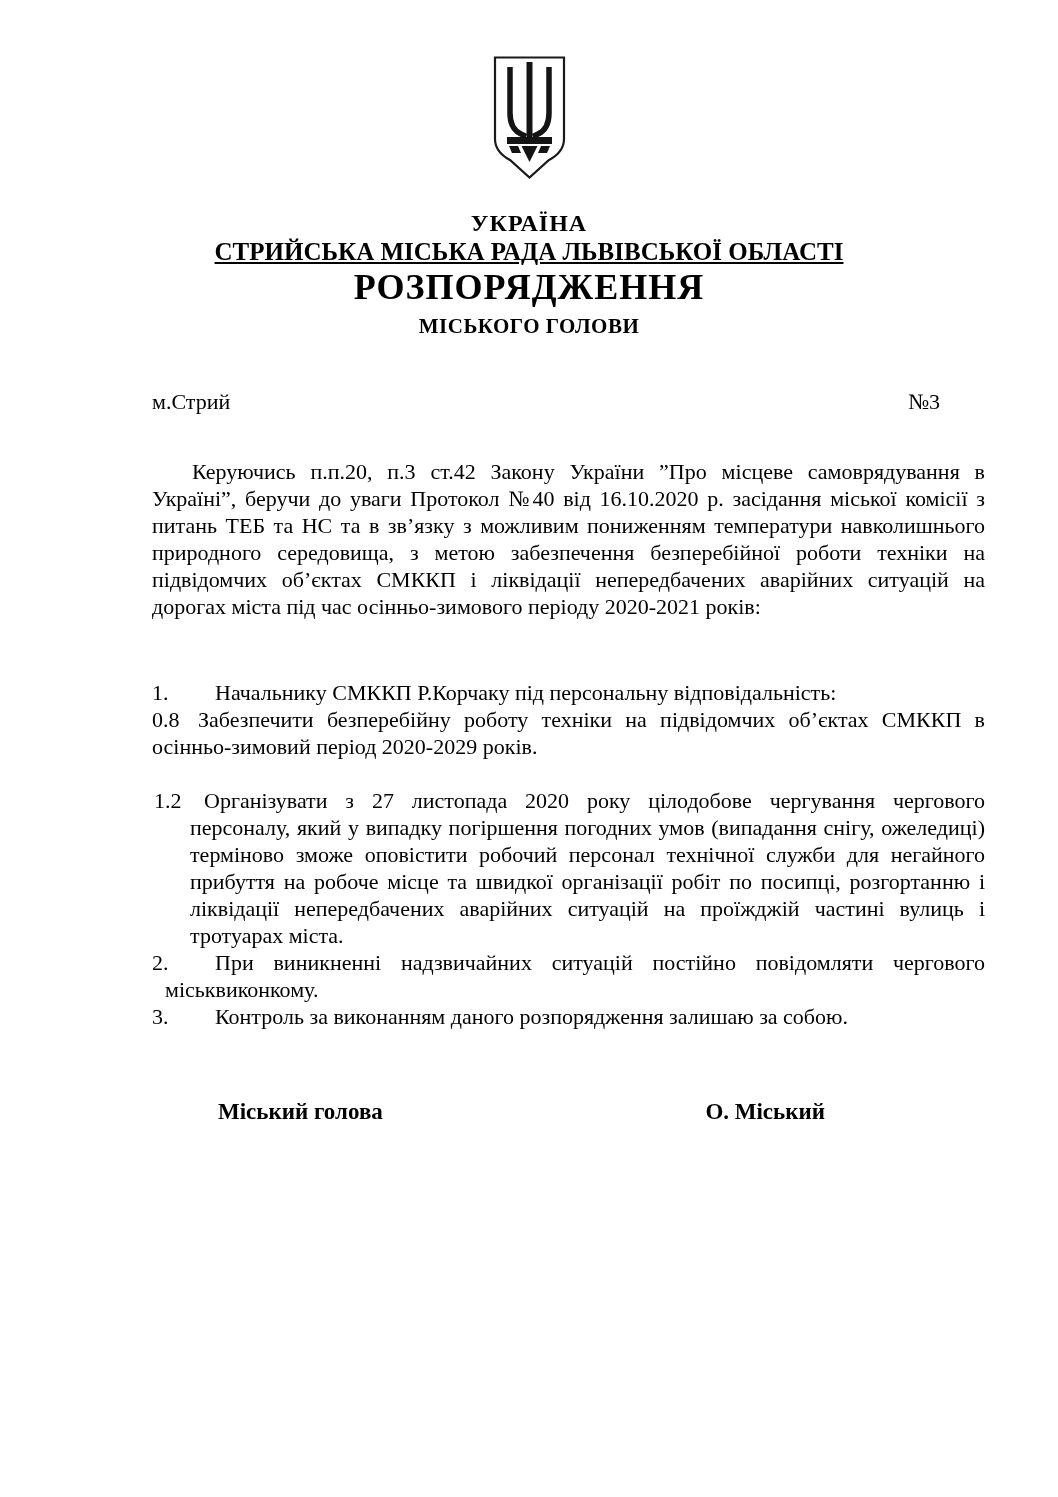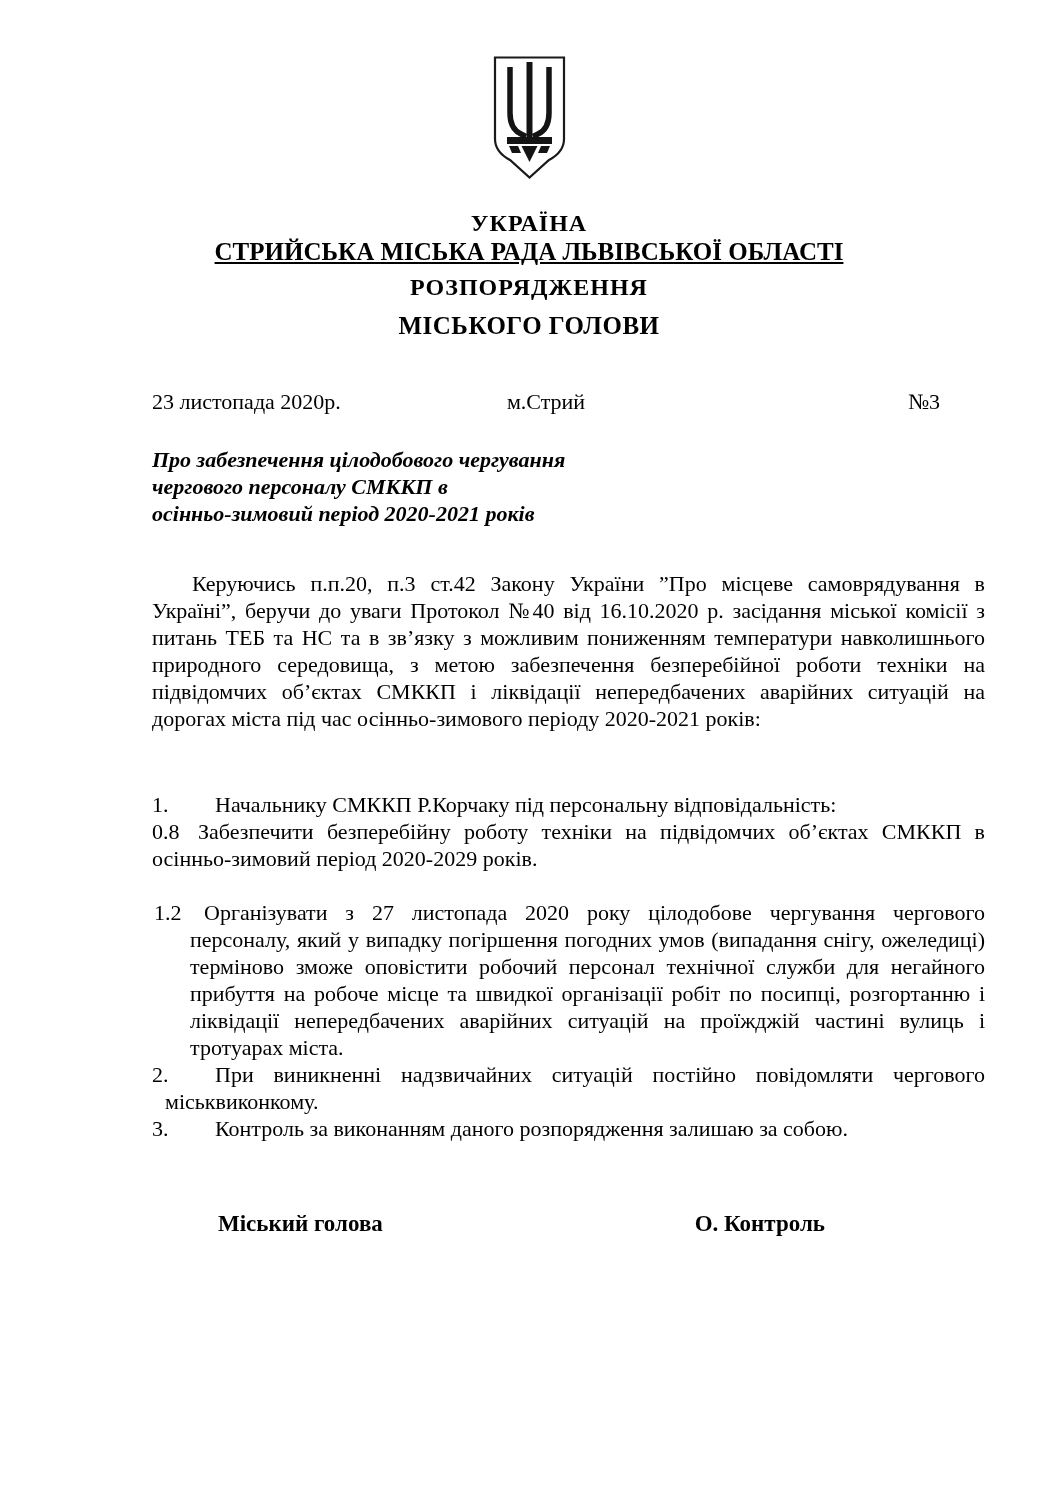--- a/index.html
+++ b/index.html
@@ -10,22 +10,22 @@
     color:#000;
     font-family:"Liberation Serif", serif;
     overflow:hidden;
   }
   
   .doc-header { text-align:center; }
   .coat { margin-top:55px; height:128px; display:flex; justify-content:center; }
   .coat svg { display:block; }
   .h-country  { margin-top:26px; font-size:24px; line-height:28px; font-weight:bold; letter-spacing:1px; }
   .h-council  { font-size:25px; line-height:30px; font-weight:bold;text-decoration:underline; }
-  .h-doctype  { font-size:24px; line-height:40px; font-weight:bold; letter-spacing:1px;font-family:Liberation Serif, serif; }
-  .h-author   { margin-top:4px; font-size:25px; line-height:30px; font-weight:bold; letter-spacing:0.5px; }
+  .h-doctype  { font-size:36px; line-height:40px; font-weight:bold; letter-spacing:1px;font-family:Liberation Serif, serif; }
+  .h-author   { margin-top:4px; font-size:21px; line-height:30px; font-weight:bold; letter-spacing:0.5px; }
   
   .content { margin-left:152px; margin-right:73px; font-size:22px; line-height:27px; }
   
   .meta-row { margin-top:47px; display:flex; align-items:baseline; }
   .meta-date   { flex:1; text-align:left; }
   .meta-place  { flex:0 0 auto; }
   .meta-number { flex:1; text-align:right; padding-right:45px; }
   
   .subject { margin-top:31px; font-weight:bold; font-style:italic; }
   
@@ -68,46 +68,40 @@
     </div>
     <div class="h-country">УКРАЇНА</div>
     <div class="h-council">СТРИЙСЬКА МІСЬКА РАДА ЛЬВІВСЬКОЇ ОБЛАСТІ</div>
     <div class="h-doctype">РОЗПОРЯДЖЕННЯ</div>
     <div class="h-author">МІСЬКОГО ГОЛОВИ</div>
   </div>
 
   <div class="content">
 
     <div class="meta-row">
-      <span class="meta-date">23 листопада 2020р.</span>
       <span class="meta-place">м.Стрий</span>
       <span class="meta-number">№3</span>
     </div>
 
-    <div class="subject">
-      <div>Про забезпечення цілодобового чергування</div>
-      <div>чергового персоналу СМККП в</div>
-      <div>осінньо-зимовий період 2020-2021 років</div>
-    </div>
 
     <p class="preamble">Керуючись п.п.20, п.3 ст.42 Закону України ”Про місцеве самоврядування в Україні”, беручи до уваги Протокол №40 від 16.10.2020 р. засідання міської комісії з питань ТЕБ та НС  та в зв’язку з можливим пониженням температури навколишнього природного середовища, з метою забезпечення безперебійної роботи техніки на підвідомчих об’єктах СМККП і ліквідації непередбачених аварійних ситуацій на дорогах міста під час осінньо-зимового періоду 2020-2021 років:</p>
 
     <div class="items">
 
       <p class="item item-tab"><span class="num num-w63">1.</span><span>Начальнику СМККП Р.Корчаку під персональну відповідальність:</span></p>
 
       <p class="item"><span class="num num-w46">0.8</span><span>Забезпечити безперебійну роботу техніки на підвідомчих об’єктах СМККП в осінньо-зимовий період 2020-2029 років.</span></p>
 
       <p class="item item-hang"><span class="num-abs">1.2</span><span>Організувати з 27 листопада 2020 року цілодобове чергування чергового персоналу, який у випадку погіршення погодних умов (випадання снігу, ожеледиці) терміново зможе оповістити робочий персонал технічної служби для негайного прибуття на робоче місце та швидкої організації робіт по посипці, розгортанню і ліквідації непередбачених аварійних ситуацій на проїжджій частині вулиць і тротуарах міста.</span></p>
 
       <p class="item item-tab"><span class="num num-w63">2.</span><span>При виникненні надзвичайних ситуацій постійно повідомляти чергового міськвиконкому.</span></p>
 
       <p class="item item-tab"><span class="num num-w63">3.</span><span>Контроль за виконанням даного розпорядження  залишаю за собою.</span></p>
 
     </div>
 
     <div class="sig-row">
       <span class="sig-role">Міський голова</span>
-      <span class="sig-name">О. Контроль</span>
+      <span class="sig-name">О. Міський</span>
     </div>
 
   </div>
 </div>
 
 </body></html>

